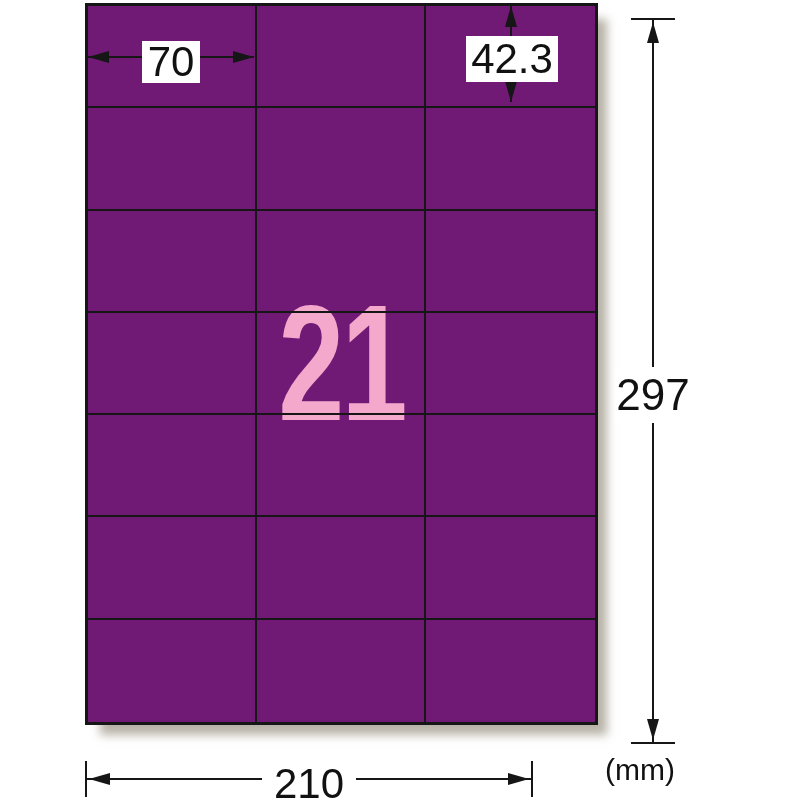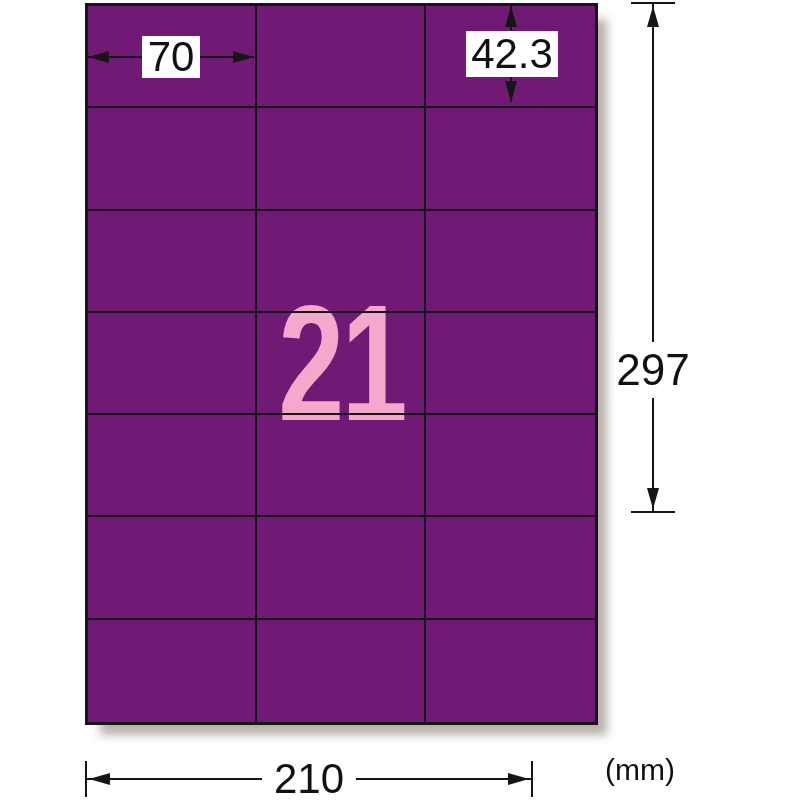--- a/index.html
+++ b/index.html
@@ -20,21 +20,21 @@
   .cell.last-col{border-right:none;}
   .cell.last-row{border-bottom:none;}
   .count-watermark{
     position:absolute;left:33.33%;top:42.857%;width:33.33%;height:14.286%;
     display:flex;align-items:center;justify-content:center;z-index:1;
     font-size:165px;font-weight:bold;line-height:1;letter-spacing:-4px;
     transform:scaleX(0.72);
   }
   
   .dim-text{
-    background:#fff;font-size:42px;line-height:1;z-index:3;position:relative;
+    background:#fff;font-size:42px;line-height:1;z-index:3;position:relative;margin-top:9px;
   }
   .hline{position:absolute;height:2px;background:#161616;}
   .vline{position:absolute;width:2px;background:#161616;}
   .arrow{position:absolute;width:0;height:0;}
   .arrow.left {border-top:6px solid transparent;border-bottom:6px solid transparent;border-right:21px solid #161616;}
   .arrow.right{border-top:6px solid transparent;border-bottom:6px solid transparent;border-left:21px solid #161616;}
   .arrow.up   {border-left:6px solid transparent;border-right:6px solid transparent;border-bottom:21px solid #161616;}
   .arrow.down {border-left:6px solid transparent;border-right:6px solid transparent;border-top:21px solid #161616;}
   
   .dim-label-width{
@@ -48,21 +48,21 @@
   
   .dim-label-height{
     position:absolute;left:460px;top:6px;width:104px;height:96px;
     display:flex;align-items:center;justify-content:center;
   }
   .dim-label-height .vline{left:50px;top:0;bottom:0;}
   .dim-label-height .arrow.up{left:45px;top:0;}
   .dim-label-height .arrow.down{left:45px;bottom:0;}
   .dim-label-height .dim-text{padding:2px 5px;}
   
-  .dim-sheet-height{position:absolute;left:631px;top:2px;width:44px;height:511px;}
+  .dim-sheet-height{position:absolute;left:631px;top:18px;width:44px;height:726px;}
   .dim-sheet-height .cap-top{left:0;right:0;top:0;}
   .dim-sheet-height .cap-bottom{left:0;right:0;bottom:0;}
   .dim-sheet-height .vline{left:21px;top:2px;bottom:2px;}
   .dim-sheet-height .arrow.up{left:16px;top:4px;}
   .dim-sheet-height .arrow.down{left:16px;bottom:4px;}
   .dim-sheet-height .dim-text{
     position:absolute;top:340px;left:50%;transform:translateX(-50%);
     font-size:44px;padding:6px 1px;
   }
   

